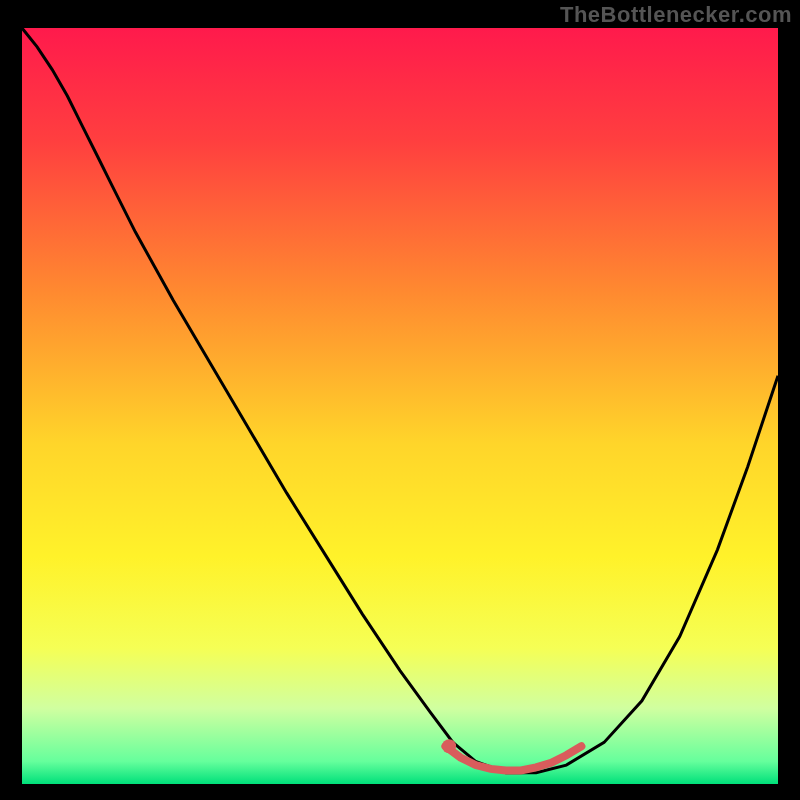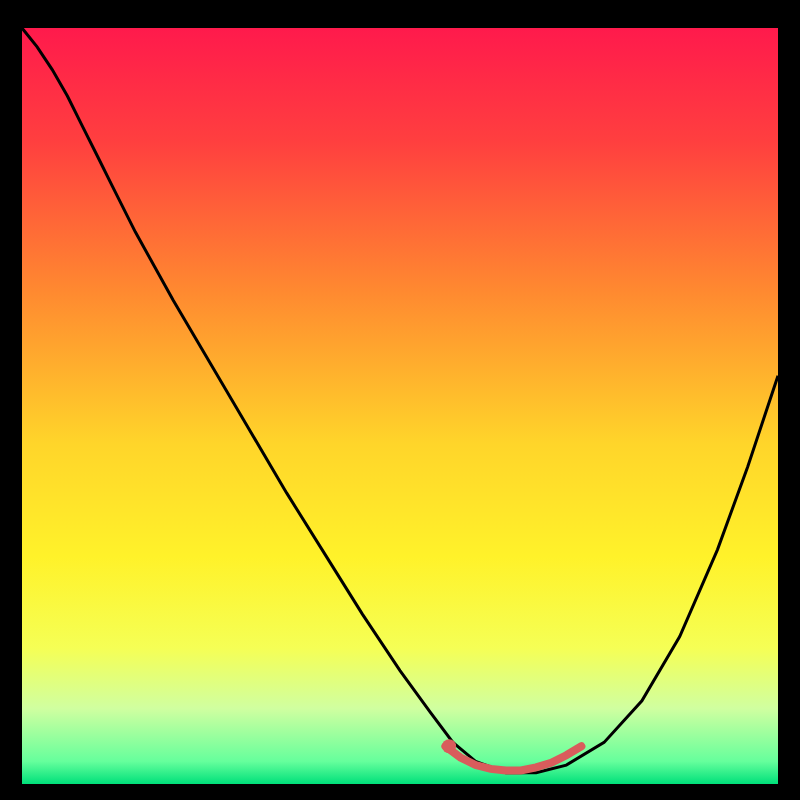--- a/index.html
+++ b/index.html
@@ -32,20 +32,21 @@
     height: 756px;
   }
   svg {
     display: block;
   }
 </style>
 </head>
 <body>
 
 <div class="frame">
+  <div class="watermark">TheBottlenecker.com</div>
 
   <div class="plot-area">
     <svg id="chart-svg" width="756" height="756" viewBox="0 0 756 756">
       <defs>
         <linearGradient id="bg-grad" x1="0" y1="0" x2="0" y2="1">
             <stop offset="0%" stop-color="#ff1a4c"></stop>
             <stop offset="15%" stop-color="#ff3f3f"></stop>
             <stop offset="35%" stop-color="#ff8a30"></stop>
             <stop offset="55.00000000000001%" stop-color="#ffd52a"></stop>
             <stop offset="70%" stop-color="#fff22a"></stop>

